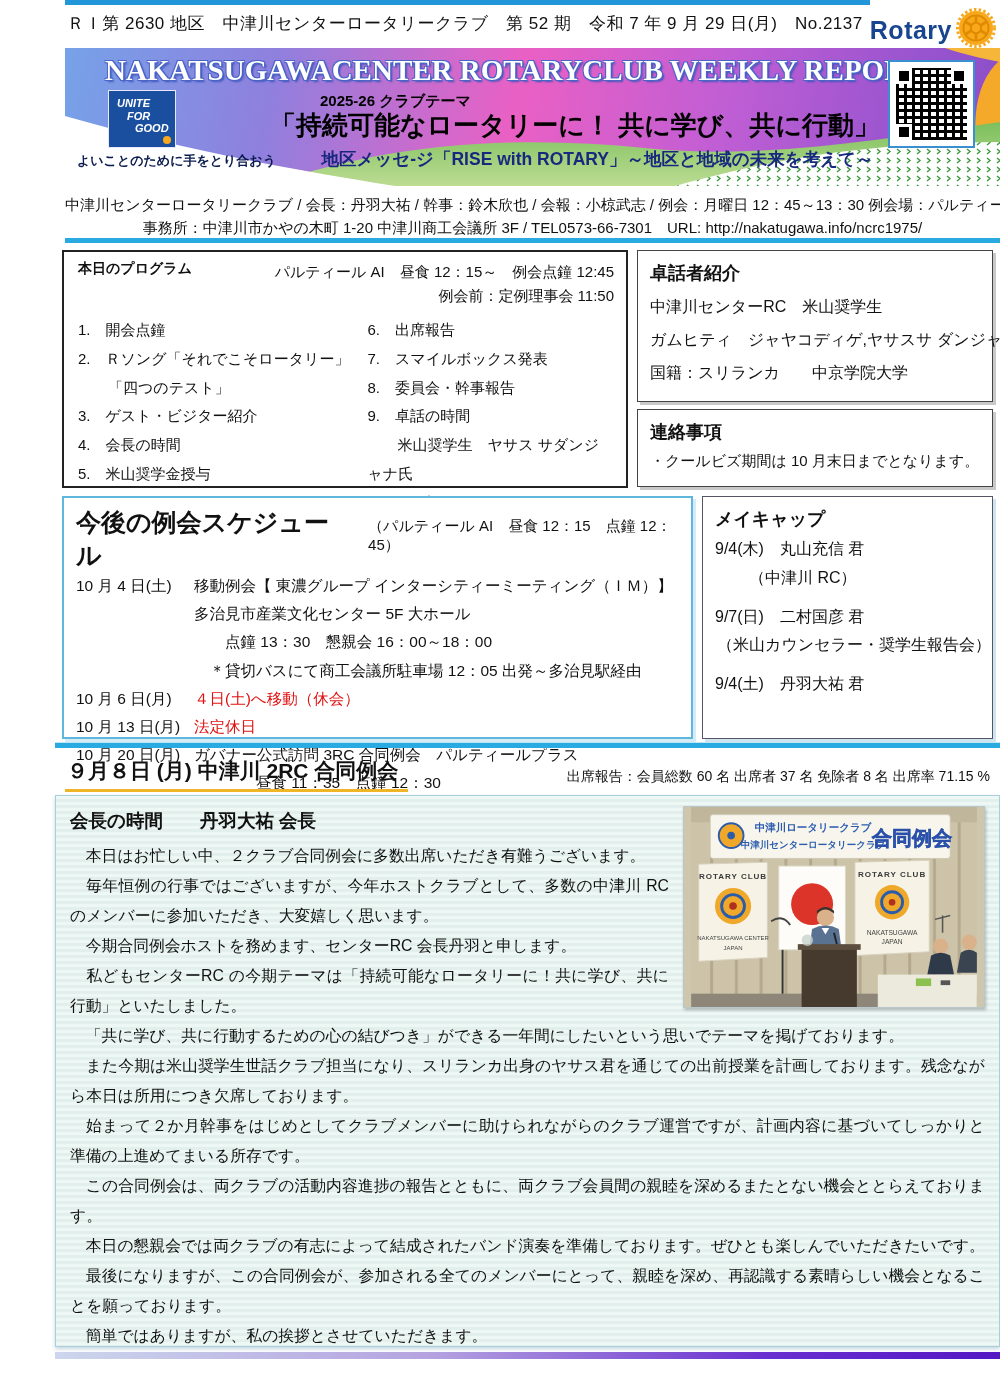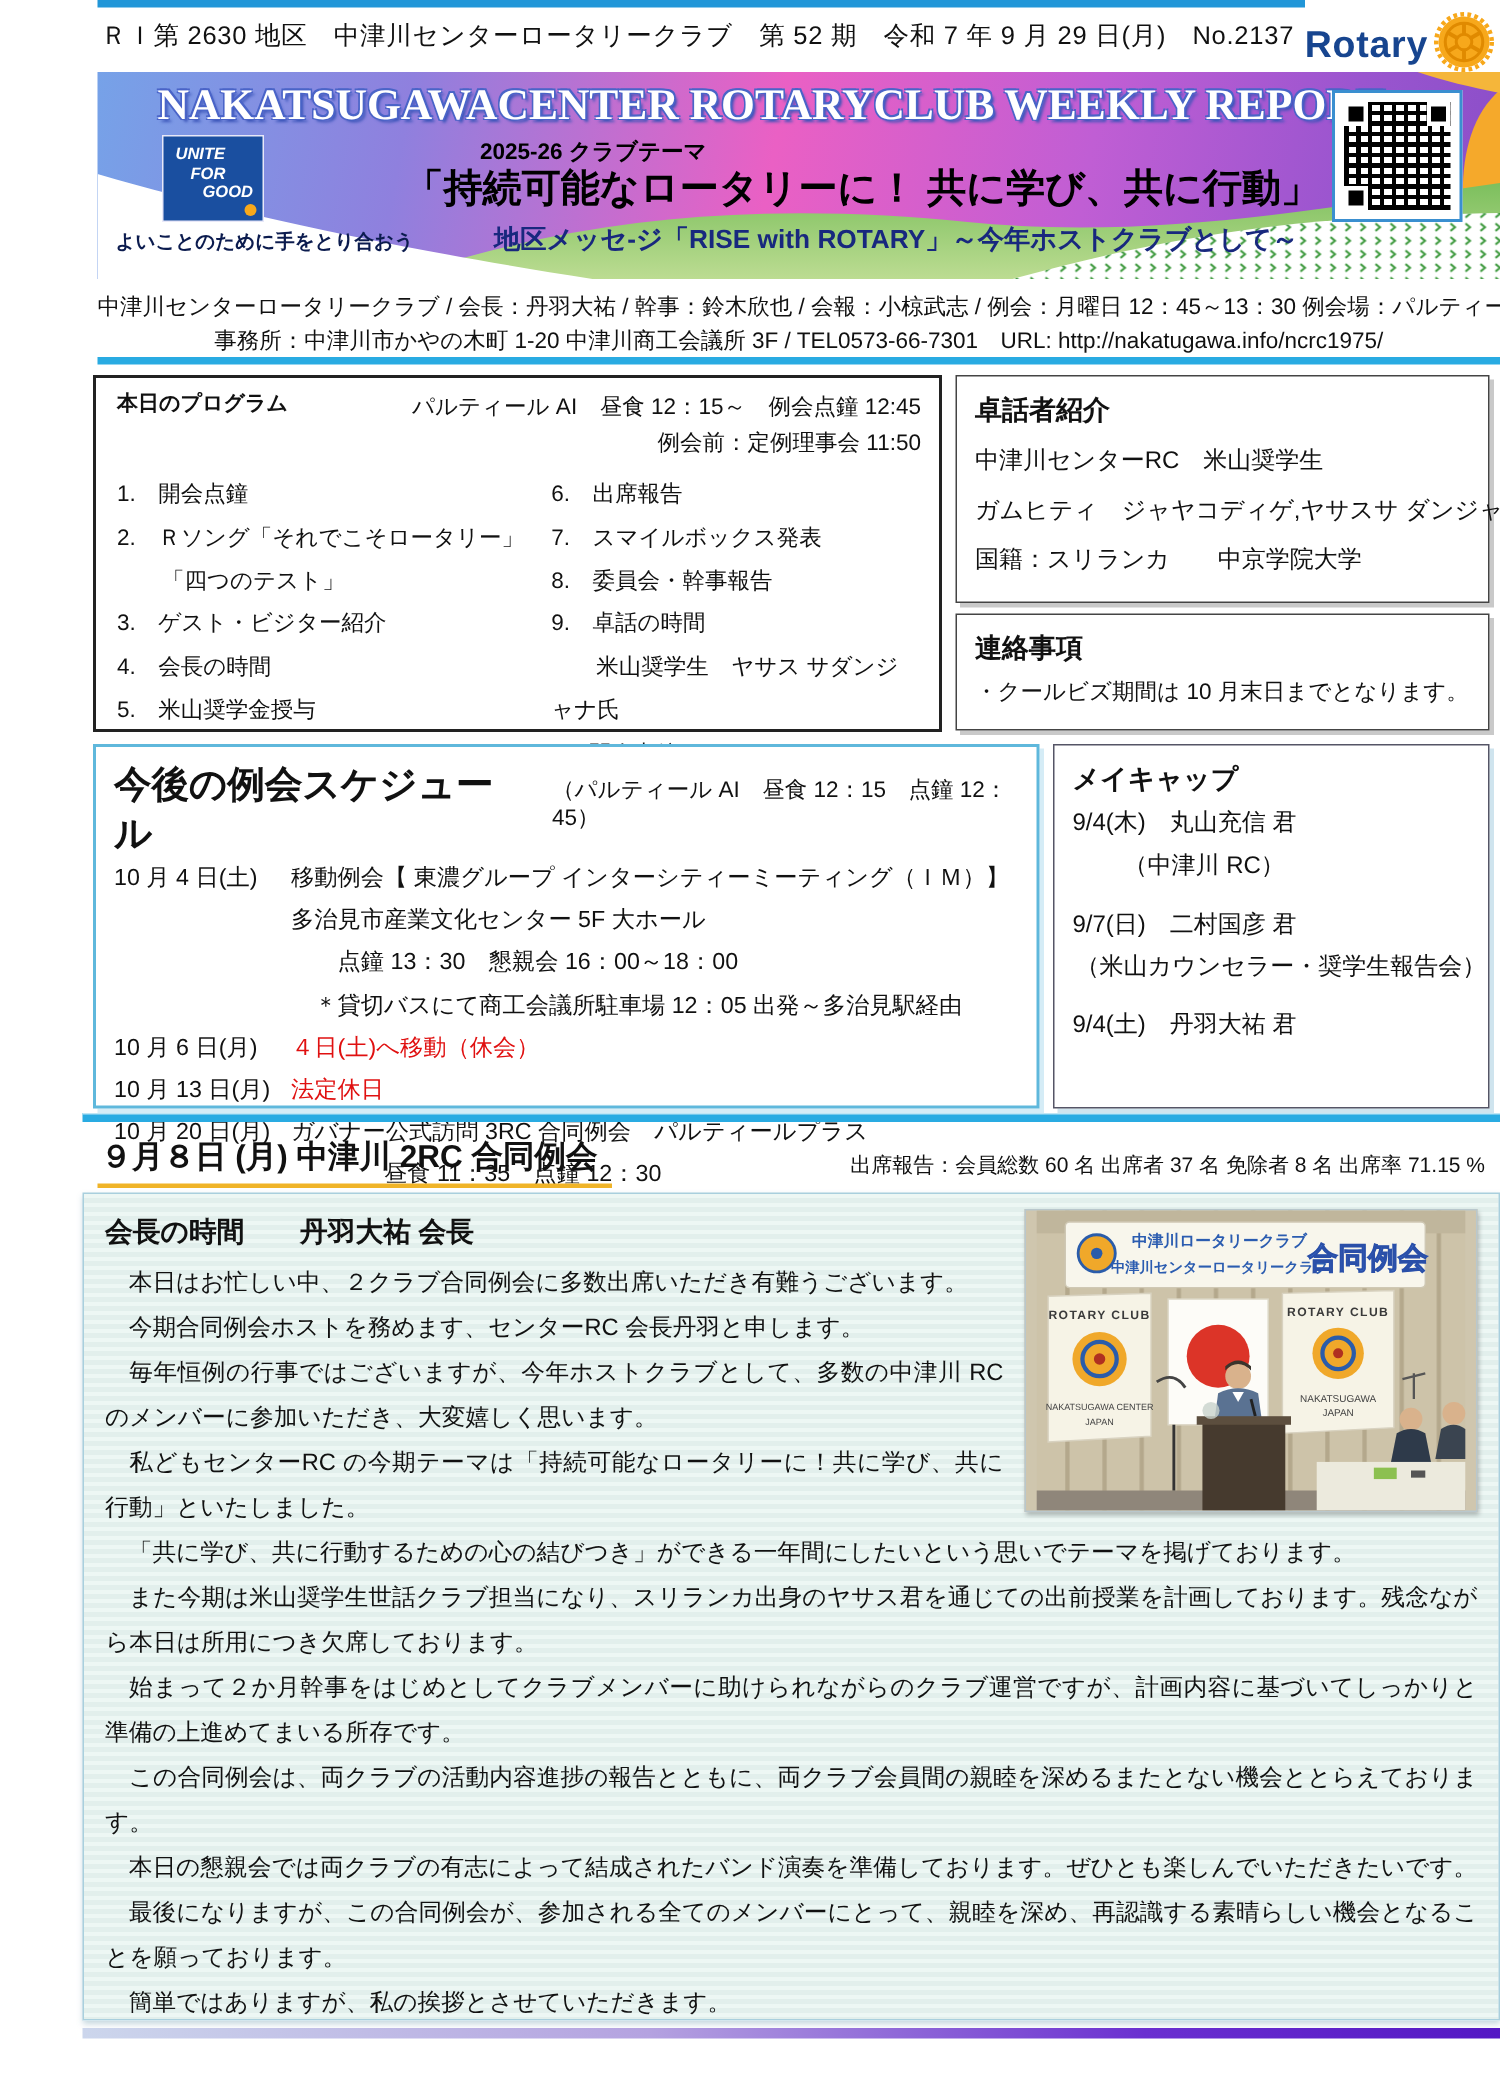--- a/index.html
+++ b/index.html
@@ -121,21 +121,21 @@
       <path d="M935,12 C905,38 906,90 918,138 L935,138 Z" fill="#f5a92b"></path>
       <path d="M880,0 L935,0 L935,14 C915,10 898,6 880,0 Z" fill="#f5b63a"></path>
       <path d="M200,138 C330,92 460,88 580,100 C700,112 810,92 935,74 L935,138 Z" fill="url(#greenGrad)"></path>
       <path d="M0,68 C90,94 190,116 330,138 L0,138 Z" fill="#ffffff"></path>
       <path d="M610,138 C720,108 800,96 935,94 L935,138 Z" fill="#ffffff"></path>
       <path d="M610,138 C720,108 800,96 935,94 L935,138 Z" fill="url(#chevrons)"></path>
     </svg>
     <div class="banner-title">NAKATSUGAWACENTER ROTARYCLUB  WEEKLY REPORT</div>
     <div class="theme-label">2025-26 クラブテーマ</div>
     <div class="theme-text">「持続可能なロータリーに！ 共に学び、共に行動」</div>
-    <div class="district-msg">地区メッセ-ジ「RISE with ROTARY」～今年ホストクラブとして～</div>
+    <div class="district-msg">地区メッセ-ジ「RISE with ROTARY」～地区と地域の未来を考えて～</div>
     <div class="unite-box">
       <div>UNITE</div>
       <div class="l2">FOR</div>
       <div class="l3">GOOD</div>
       <span class="unite-dot"></span>
     </div>
     <div class="tagline">よいことのために手をとり合おう</div>
     <div class="qr-box">
       <div class="qr-pattern">
         <span class="qr-eye tl"></span>
@@ -307,22 +307,22 @@
 
       <rect x="196" y="176" width="104" height="34" fill="#eceadd"></rect>
       <rect x="236" y="180" width="16" height="8" fill="#8cc050"></rect>
       <rect x="262" y="182" width="10" height="5" fill="#555"></rect>
 
       <line x1="96" y1="150" x2="96" y2="196" stroke="#333" stroke-width="2"></line>
       <path d="M84,120 Q96,112 104,124" stroke="#444" stroke-width="2" fill="none"></path>
     </svg>
     <div class="speech-heading">会長の時間　　丹羽大祐 会長</div>
     <p>　本日はお忙しい中、２クラブ合同例会に多数出席いただき有難うございます。</p>
+    <p>　毎年恒例の行事ではございますが、今年ホストクラブとして、多数の中津川 RC のメンバーに参加いただき、大変嬉しく思います。</p>
     <p>　今期合同例会ホストを務めます、センターRC 会長丹羽と申します。</p>
-    <p>　毎年恒例の行事ではございますが、今年ホストクラブとして、多数の中津川 RC のメンバーに参加いただき、大変嬉しく思います。</p>
     <p>　私どもセンターRC の今期テーマは「持続可能なロータリーに！共に学び、共に行動」といたしました。</p>
     <p>　「共に学び、共に行動するための心の結びつき」ができる一年間にしたいという思いでテーマを掲げております。</p>
     <p>　また今期は米山奨学生世話クラブ担当になり、スリランカ出身のヤサス君を通じての出前授業を計画しております。残念ながら本日は所用につき欠席しております。</p>
     <p>　始まって２か月幹事をはじめとしてクラブメンバーに助けられながらのクラブ運営ですが、計画内容に基づいてしっかりと準備の上進めてまいる所存です。</p>
     <p>　この合同例会は、両クラブの活動内容進捗の報告とともに、両クラブ会員間の親睦を深めるまたとない機会ととらえております。</p>
     <p>　本日の懇親会では両クラブの有志によって結成されたバンド演奏を準備しております。ぜひとも楽しんでいただきたいです。</p>
     <p>　最後になりますが、この合同例会が、参加される全てのメンバーにとって、親睦を深め、再認識する素晴らしい機会となることを願っております。</p>
     <p>　簡単ではありますが、私の挨拶とさせていただきます。</p>
   </div>
 

